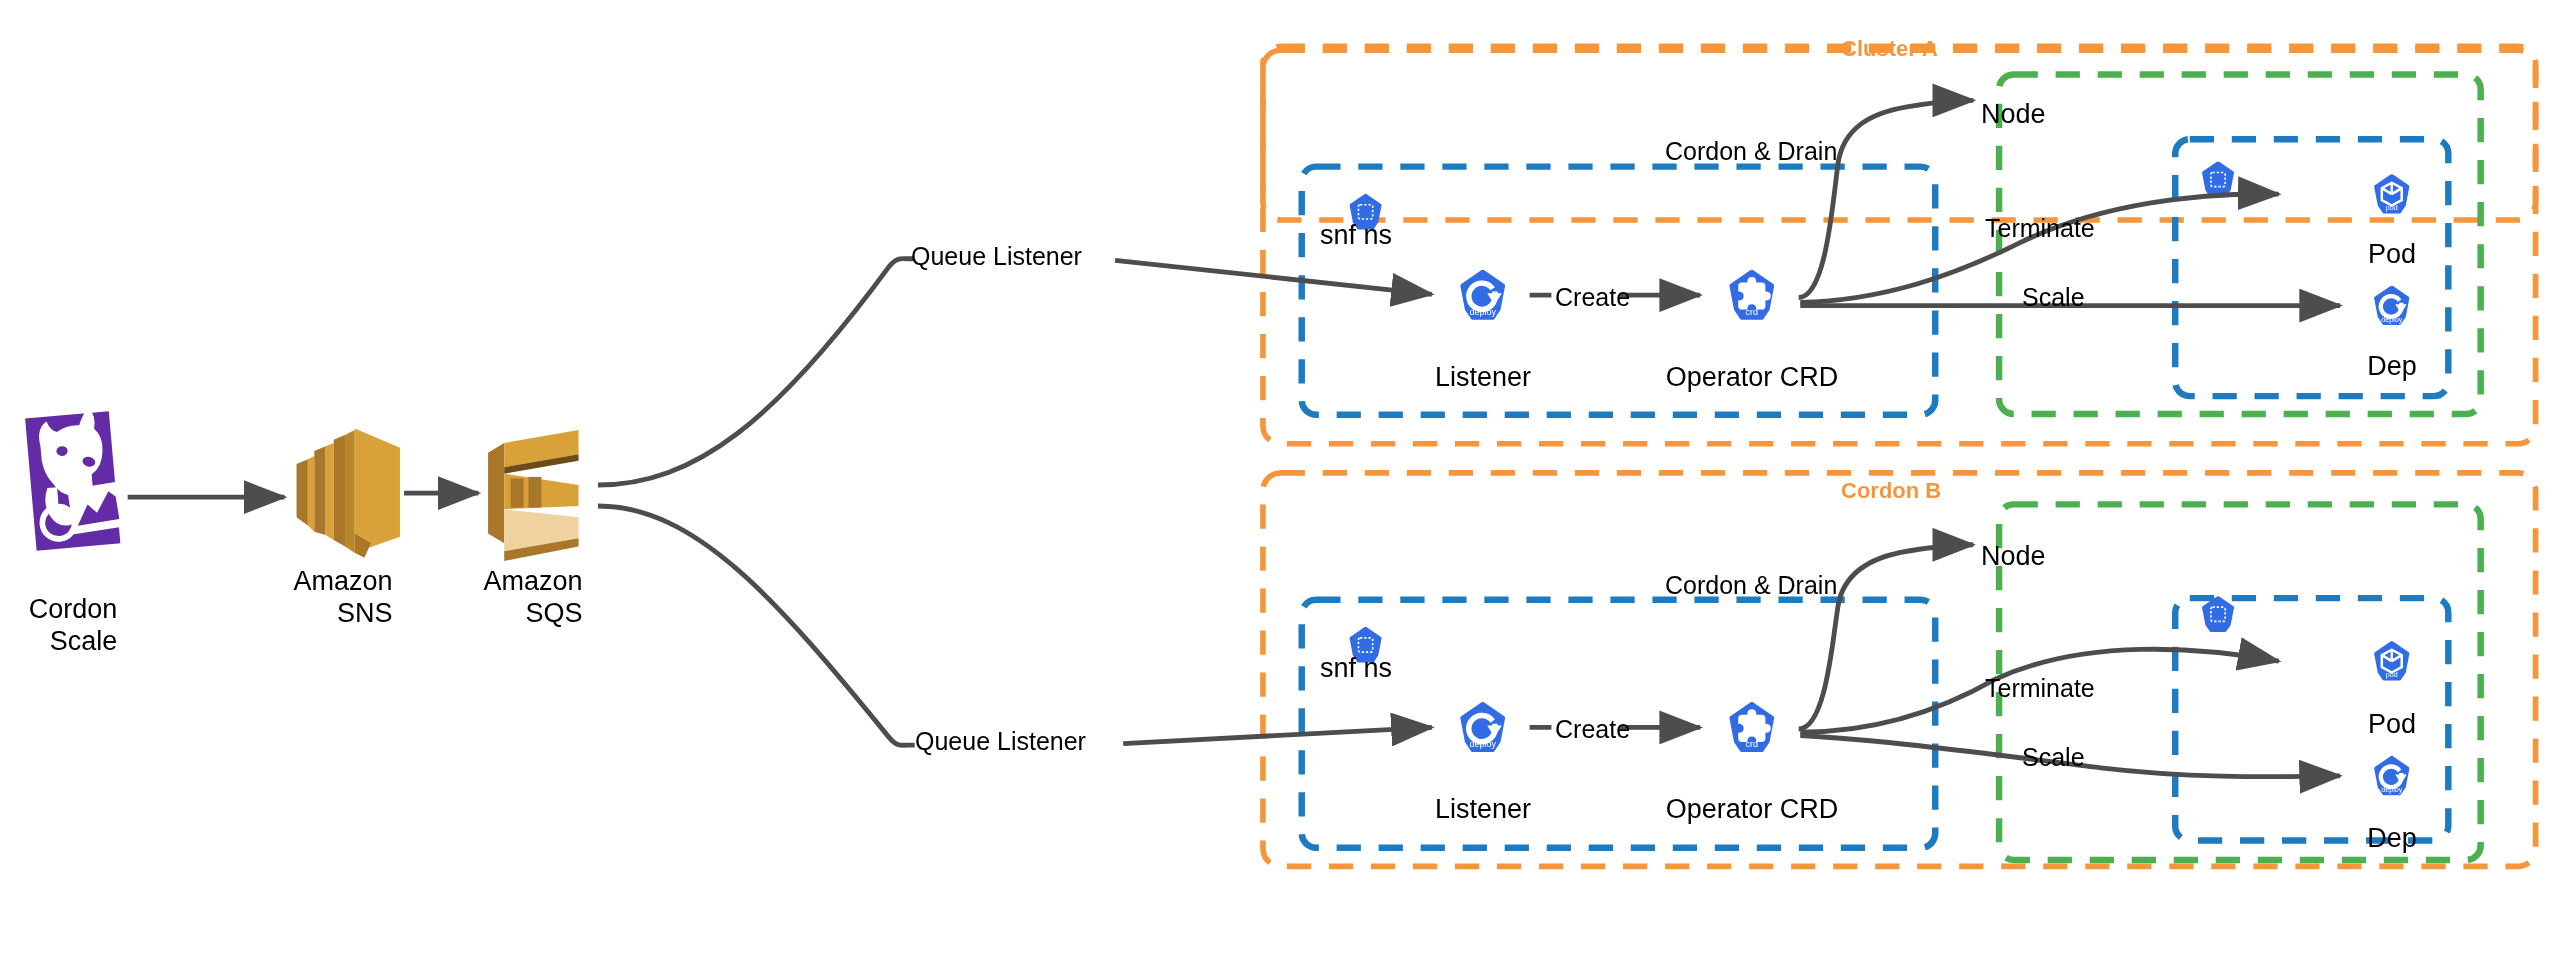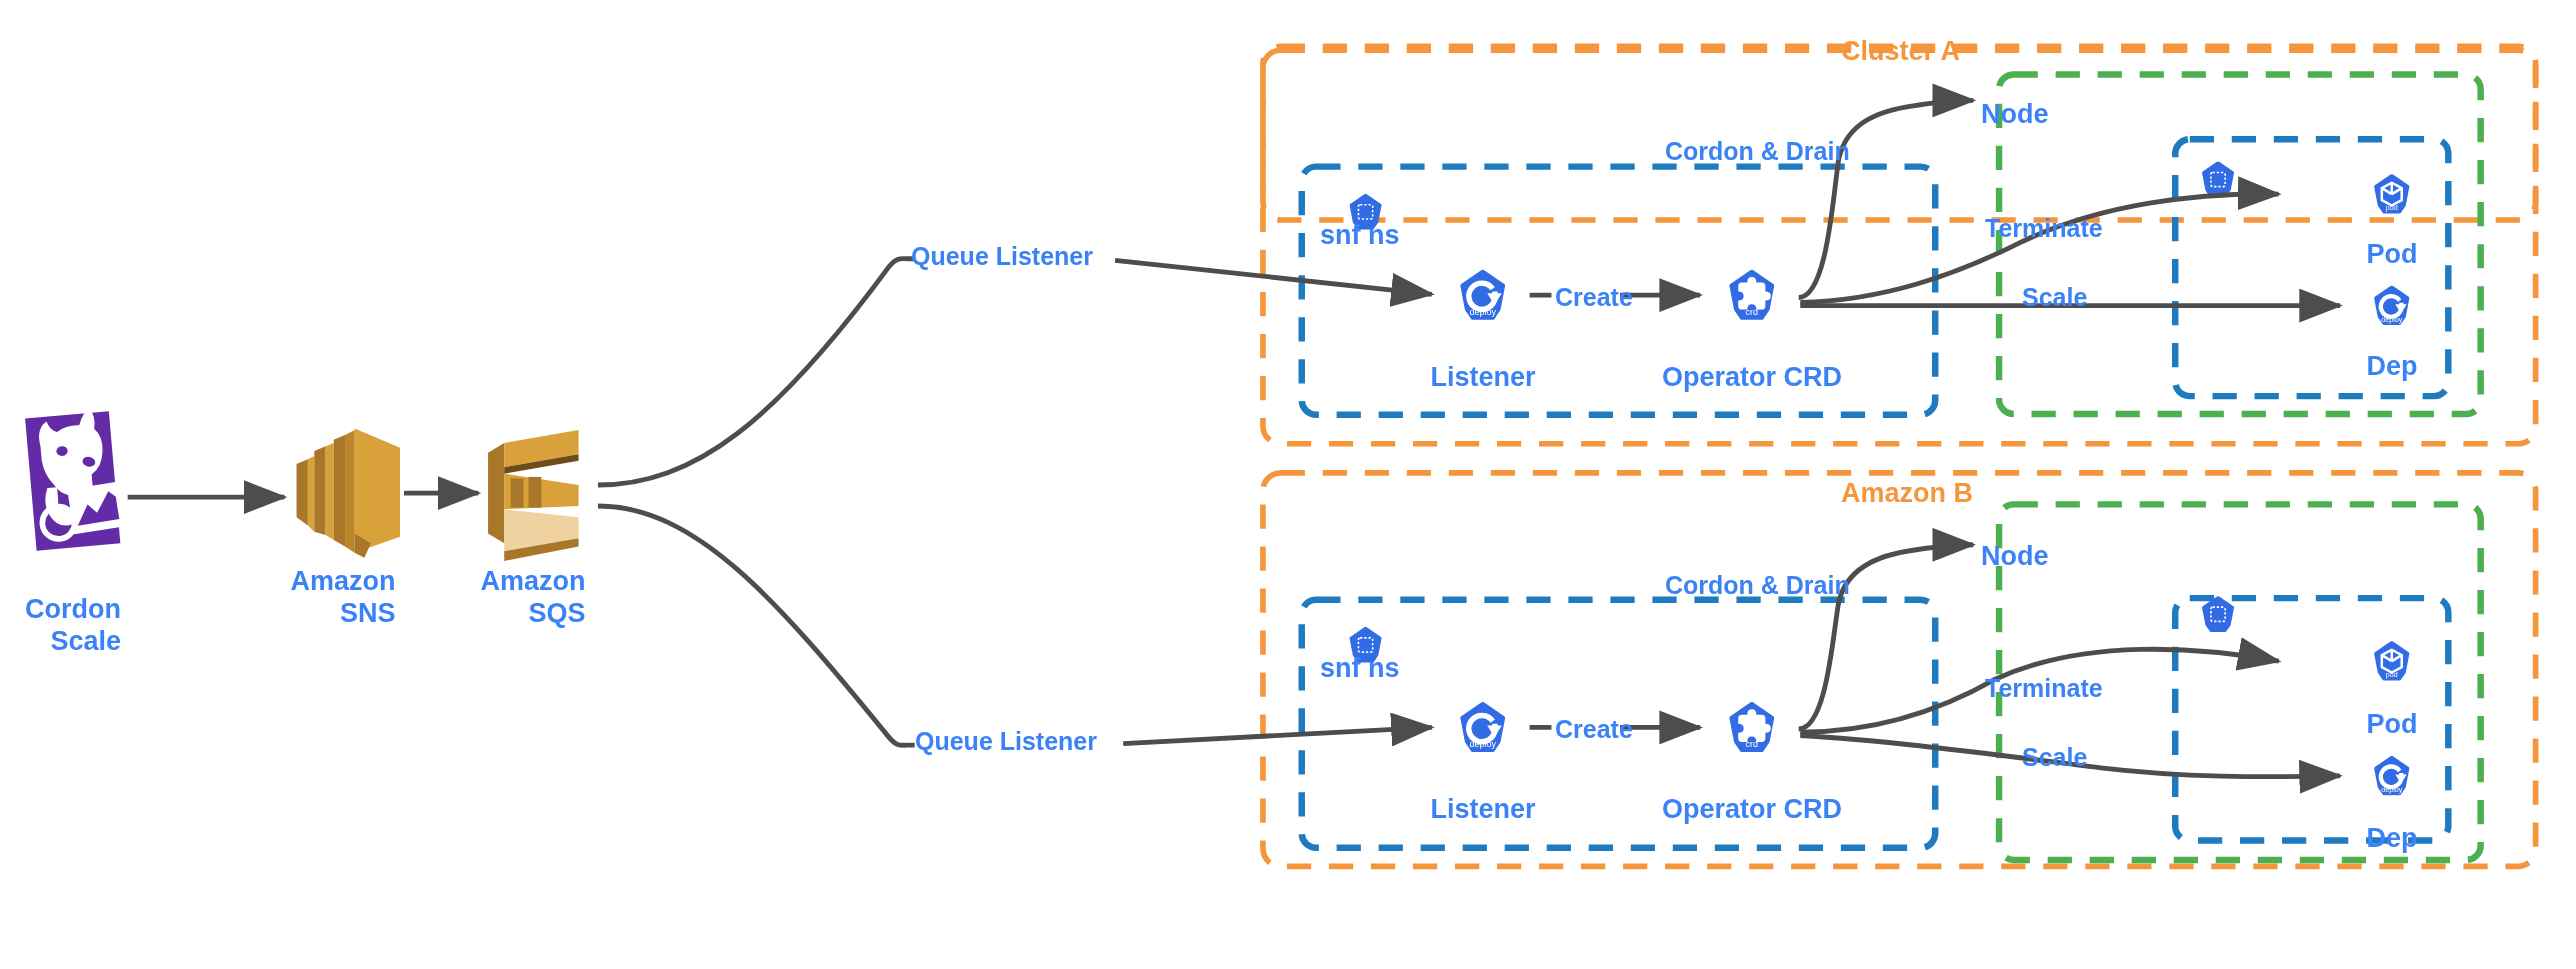--- a/index.html
+++ b/index.html
@@ -1,23 +1,23 @@
 <!DOCTYPE html>
 <html style="font-size:13px"><head>
 <meta charset="utf-8">
 <style>
   html,body{margin:0;padding:0;background:#ffffff;}
   body{width:2576px;height:970px;position:relative;overflow:hidden;
        font-family:"Liberation Sans","DejaVu Sans",sans-serif;}
   #stage{position:absolute;left:0;top:0;width:2576px;height:970px;}
   svg.layer{position:absolute;left:0;top:0;width:2576px;height:970px;overflow:visible;}
-  .node-label{position:absolute;color:#3b82f6;font-weight:bold;white-space:nowrap;}
+  .node-label{position:absolute;color:#000000;font-weight:normal;white-space:nowrap;}
   .lbl-big{font-size:27px;}
   .lbl-edge{font-size:25px;}
-  .lbl-cluster{font-size:27px;color:#F5963C;font-weight:bold;}
+  .lbl-cluster{font-size:22px;color:#F5963C;font-weight:bold;}
   .lbl-aws{font-size:27px;text-align:right;line-height:1.18;}
   .icon-tag{fill:#ffffff;font-size:20px;font-weight:normal;
             font-family:"Liberation Sans","DejaVu Sans",sans-serif;}
   .ctr{transform:translateX(-50%);}
 </style>
 </head>
 <body>
 
 <div id="stage">
 
@@ -216,21 +216,21 @@
   <div class="node-label lbl-big ctr" style="left:1483px;top:362px;">Listener</div>
   <div class="node-label lbl-big ctr" style="left:1752px;top:362px;">Operator CRD</div>
   <div class="node-label lbl-edge" style="left:1555px;top:283px;">Create</div>
   <div class="node-label lbl-edge" style="left:1665px;top:137px;">Cordon &amp; Drain</div>
   <div class="node-label lbl-big" style="left:1981px;top:99px;">Node</div>
   <div class="node-label lbl-edge" style="left:1985px;top:214px;">Terminate</div>
   <div class="node-label lbl-edge" style="left:2022px;top:283px;">Scale</div>
   <div class="node-label lbl-big ctr" style="left:2392px;top:239px;">Pod</div>
   <div class="node-label lbl-big ctr" style="left:2392px;top:351px;">Dep</div>
 
-  <div class="node-label lbl-cluster" style="left:1841px;top:478px;">Amazon B</div>
+  <div class="node-label lbl-cluster" style="left:1841px;top:478px;">Cordon B</div>
   <div class="node-label lbl-big" style="left:1320px;top:653px;">snf ns</div>
   <div class="node-label lbl-big ctr" style="left:1483px;top:794px;">Listener</div>
   <div class="node-label lbl-big ctr" style="left:1752px;top:794px;">Operator CRD</div>
   <div class="node-label lbl-edge" style="left:1555px;top:715px;">Create</div>
   <div class="node-label lbl-edge" style="left:1665px;top:571px;">Cordon &amp; Drain</div>
   <div class="node-label lbl-big" style="left:1981px;top:541px;">Node</div>
   <div class="node-label lbl-edge" style="left:1985px;top:674px;">Terminate</div>
   <div class="node-label lbl-edge" style="left:2022px;top:743px;">Scale</div>
   <div class="node-label lbl-big ctr" style="left:2392px;top:709px;">Pod</div>
   <div class="node-label lbl-big ctr" style="left:2392px;top:823px;">Dep</div>

